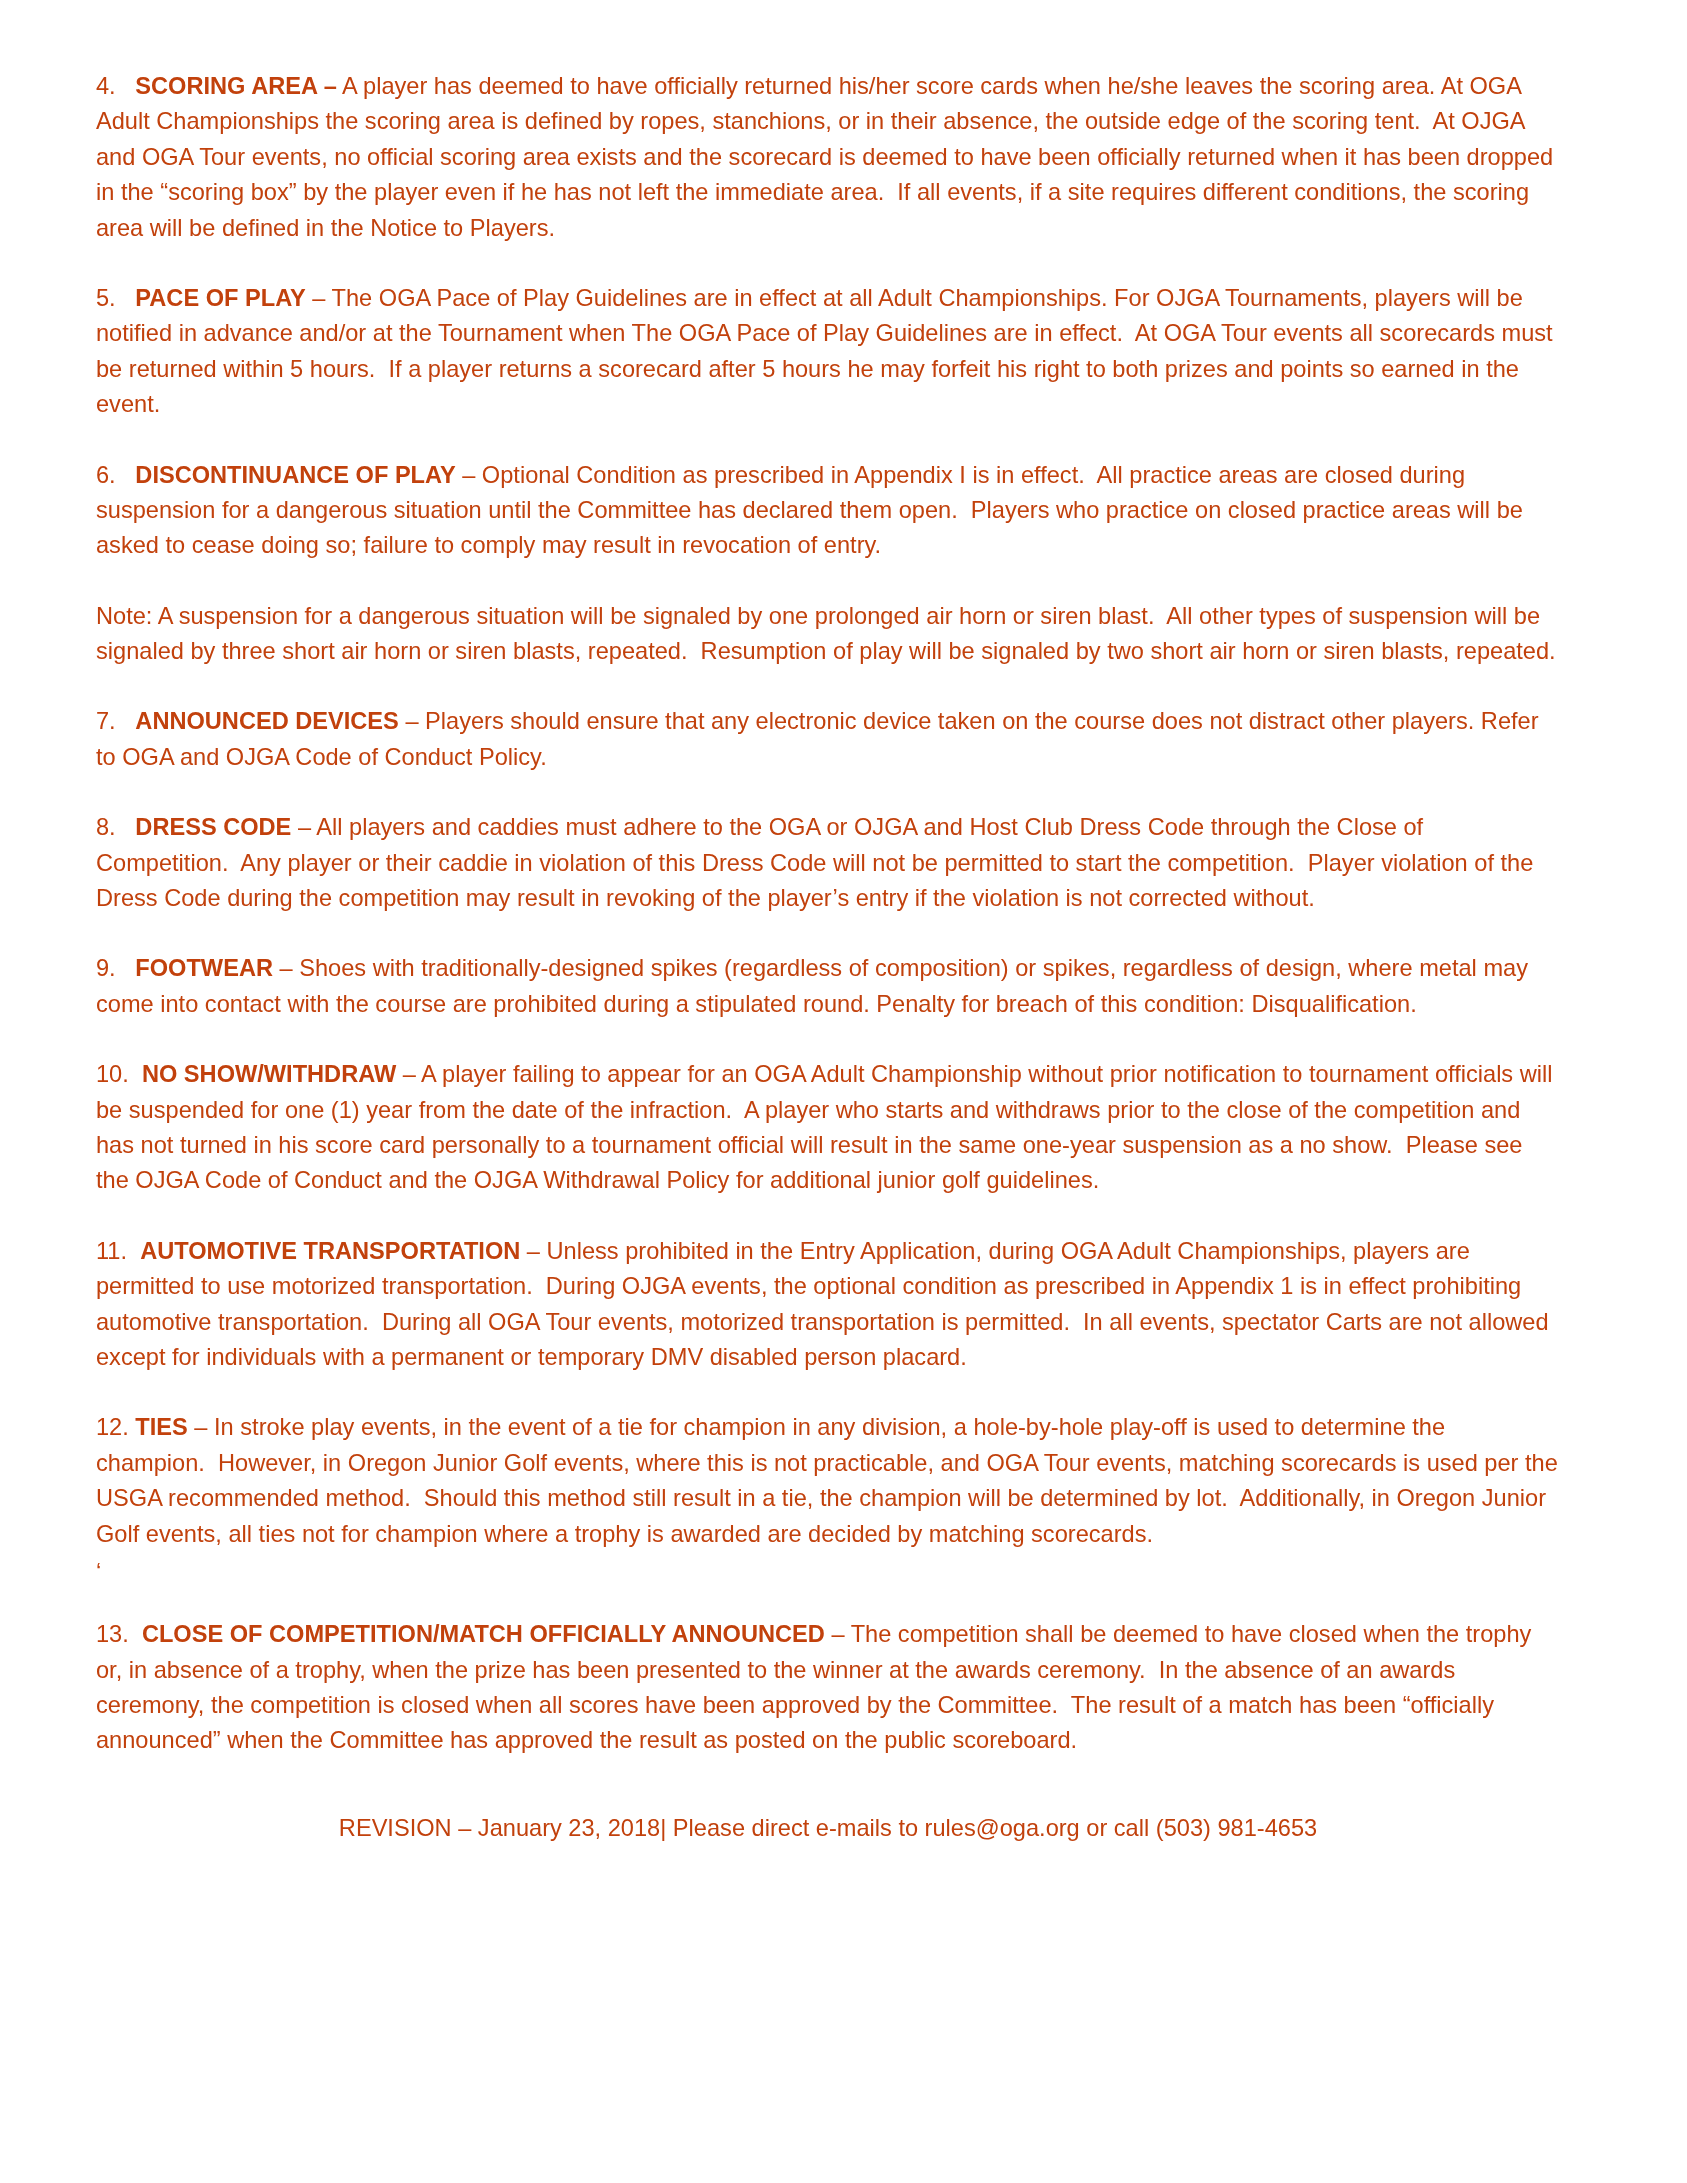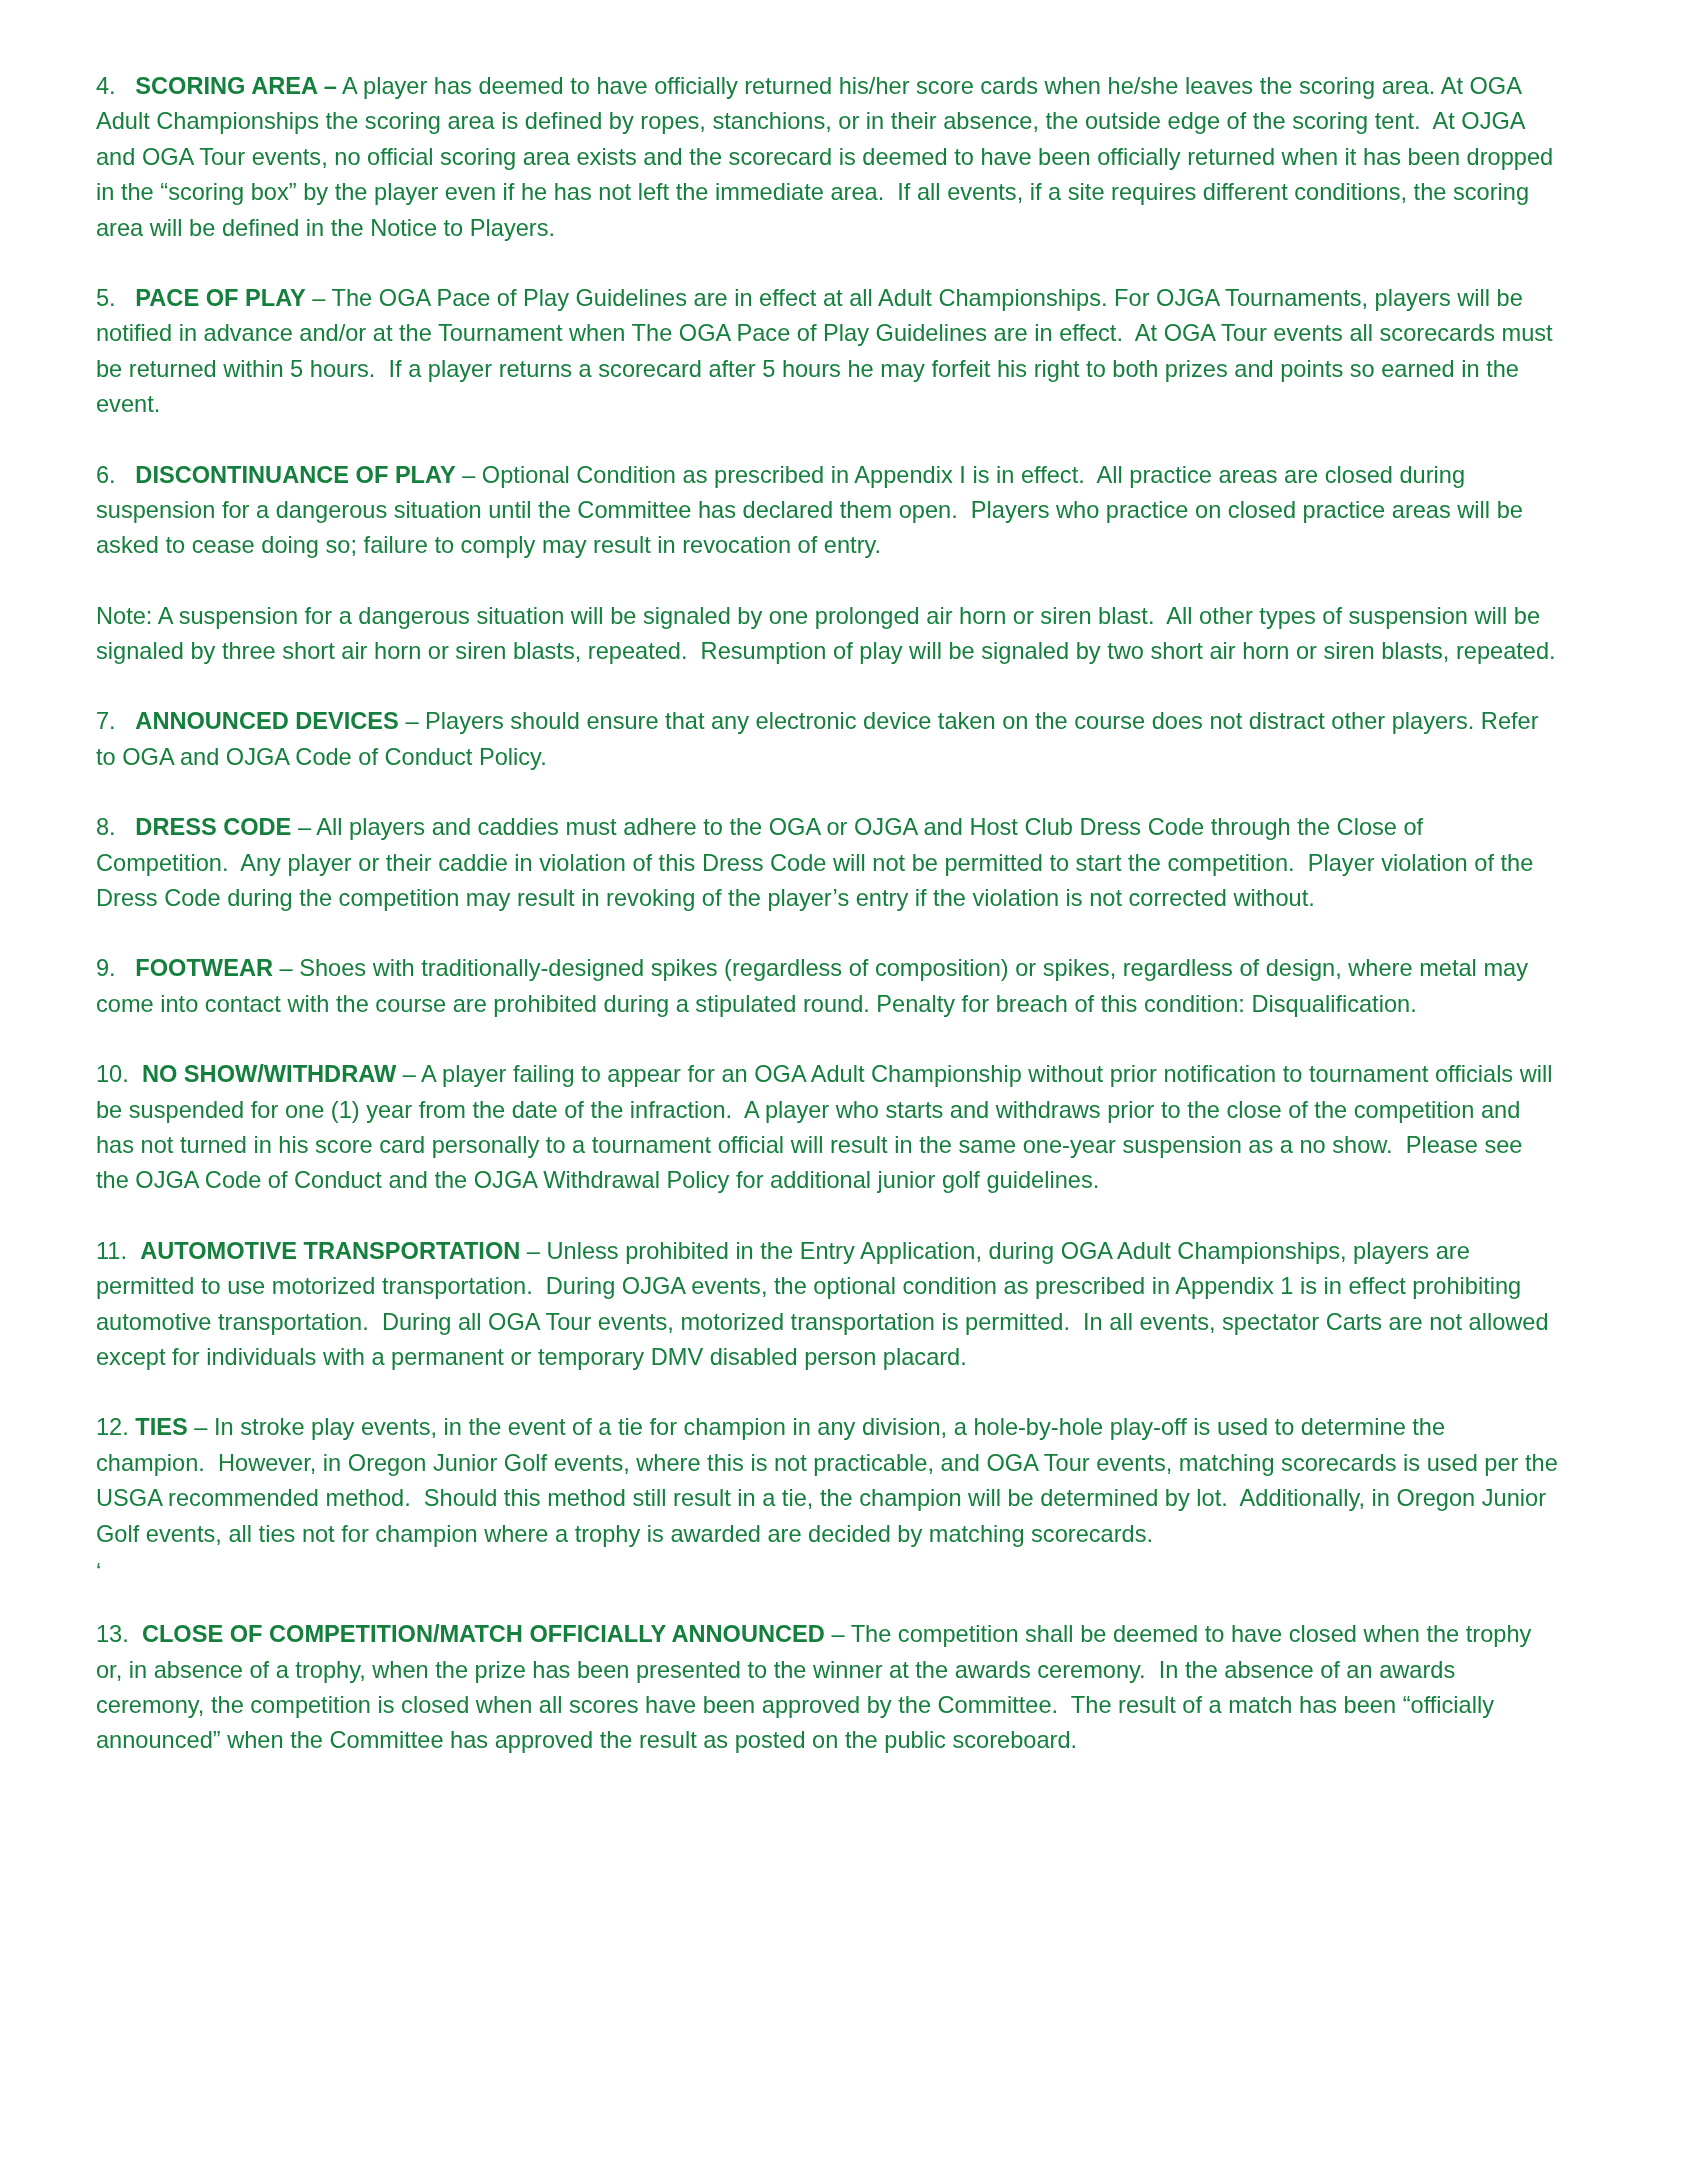--- a/index.html
+++ b/index.html
@@ -5,21 +5,21 @@
   html,body{margin:0;padding:0;background:#ffffff;}
   .page{
     width:1687px;
     height:2183px;
     box-sizing:border-box;
     background:#ffffff;
     padding:69px 127px 12px 96px;
     font-family:"Liberation Sans","DejaVu Sans",sans-serif;
     font-size:23.6px;
     line-height:1.5;
-    color:#15803d;
+    color:#c2410c;
     overflow:hidden;
   }
   .doc-body{width:100%;}
   .para{
     margin:0 0 35px 0;
     white-space:pre-wrap;
   }
   .seg-n{font-weight:normal;font-style:normal;}
   .seg-b{font-weight:bold;font-style:normal;}
   .seg-i{font-weight:normal;}
@@ -40,15 +40,16 @@
       <p class="para" data-name="paragraph-6-discontinuance-of-play"><span class="seg-n" data-name="text-segment">6.   </span><span class="seg-b" data-name="text-segment">DISCONTINUANCE OF PLAY</span><span class="seg-n" data-name="text-segment"> – Optional Condition as prescribed in Appendix I is in effect.  All practice areas are closed during suspension for a dangerous situation until the Committee has declared them open.  Players who practice on closed practice areas will be asked to cease doing so; failure to comply may result in revocation of entry.</span></p>
       <p class="para" data-name="paragraph-note-suspension-signals"><span class="seg-n" data-name="text-segment">Note: A suspension for a dangerous situation will be signaled by one prolonged air horn or siren blast.  All other types of suspension will be signaled by three short air horn or siren blasts, repeated.  Resumption of play will be signaled by two short air horn or siren blasts, repeated.</span></p>
       <p class="para" data-name="paragraph-7-electronic-devices"><span class="seg-n" data-name="text-segment">7.   </span><span class="seg-b" data-name="text-segment">ANNOUNCED DEVICES</span><span class="seg-n" data-name="text-segment"> – Players should ensure that any electronic device taken on the course does not distract other players. Refer to OGA and OJGA Code of Conduct Policy.</span></p>
       <p class="para" data-name="paragraph-8-dress-code"><span class="seg-n" data-name="text-segment">8.   </span><span class="seg-b" data-name="text-segment">DRESS CODE</span><span class="seg-n" data-name="text-segment"> – All players and caddies must adhere to the OGA or OJGA and Host Club Dress Code through the Close of Competition.  Any player or their caddie in violation of this Dress Code will not be permitted to start the competition.  Player violation of the Dress Code during the competition may result in revoking of the player’s entry if the violation is not corrected without.</span></p>
       <p class="para" data-name="paragraph-9-footwear"><span class="seg-n" data-name="text-segment">9.   </span><span class="seg-b" data-name="text-segment">FOOTWEAR</span><span class="seg-n" data-name="text-segment"> – Shoes with traditionally-designed spikes (regardless of composition) or spikes, regardless of design, where metal may come into contact with the course are prohibited during a stipulated round. Penalty for breach of this condition: Disqualification.</span></p>
       <p class="para" data-name="paragraph-10-no-show-withdraw"><span class="seg-n" data-name="text-segment">10.  </span><span class="seg-b" data-name="text-segment">NO SHOW/WITHDRAW</span><span class="seg-n" data-name="text-segment"> – A player failing to appear for an OGA Adult Championship without prior notification to tournament officials will be suspended for one (1) year from the date of the infraction.  A player who starts and withdraws prior to the close of the competition and has not turned in his score card personally to a tournament official will result in the same one-year suspension as a no show.  Please see the OJGA Code of Conduct and the OJGA Withdrawal Policy for additional junior golf guidelines.</span></p>
       <p class="para" data-name="paragraph-11-automotive-transportation"><span class="seg-n" data-name="text-segment">11.  </span><span class="seg-b" data-name="text-segment">AUTOMOTIVE TRANSPORTATION</span><span class="seg-n" data-name="text-segment"> – Unless prohibited in the Entry Application, during OGA Adult Championships, players are permitted to use motorized transportation.  During OJGA events, the optional condition as prescribed in Appendix 1 is in effect prohibiting automotive transportation.  During all OGA Tour events, motorized transportation is permitted.  In all events, spectator Carts are not allowed except for individuals with a permanent or temporary </span><span class="seg-i" data-name="text-segment">DMV disabled person placard</span><span class="seg-n" data-name="text-segment">.</span></p>
       <p class="para" data-name="paragraph-12-ties"><span class="seg-n" data-name="text-segment">12. </span><span class="seg-b" data-name="text-segment">TIES</span><span class="seg-n" data-name="text-segment"> – In stroke play events, in the event of a tie for champion in any division, a hole-by-hole play-off is used to determine the champion.  However, in Oregon Junior Golf events, where this is not practicable, and OGA Tour events, matching scorecards is used per the USGA recommended method.  Should this method still result in a tie, the champion will be determined by lot.  Additionally, in Oregon Junior Golf events, all ties not for champion where a trophy is awarded are decided by matching scorecards.</span></p>
       <p class="para" data-name="stray-quote"><span class="seg-n" data-name="text-segment">‘</span></p>
       <p class="para" data-name="paragraph-13-close-of-competition"><span class="seg-n" data-name="text-segment">13.  </span><span class="seg-b" data-name="text-segment">CLOSE OF COMPETITION/MATCH OFFICIALLY ANNOUNCED</span><span class="seg-n" data-name="text-segment"> – The competition shall be deemed to have closed when the trophy or, in absence of a trophy, when the prize has been presented to the winner at the awards ceremony.  In the absence of an awards ceremony, the competition is closed when all scores have been approved by the Committee.  The result of a match has been “officially announced” when the Committee has approved the result as posted on the public scoreboard.</span></p>
+      <p class="para" data-name="footer-line"><span class="seg-n" data-name="text-segment">REVISION – January 23, 2018| Please direct e-mails to rules@oga.org or call (503) 981-4653</span></p>
     </div>
 </div>
 
 
 </body></html>

